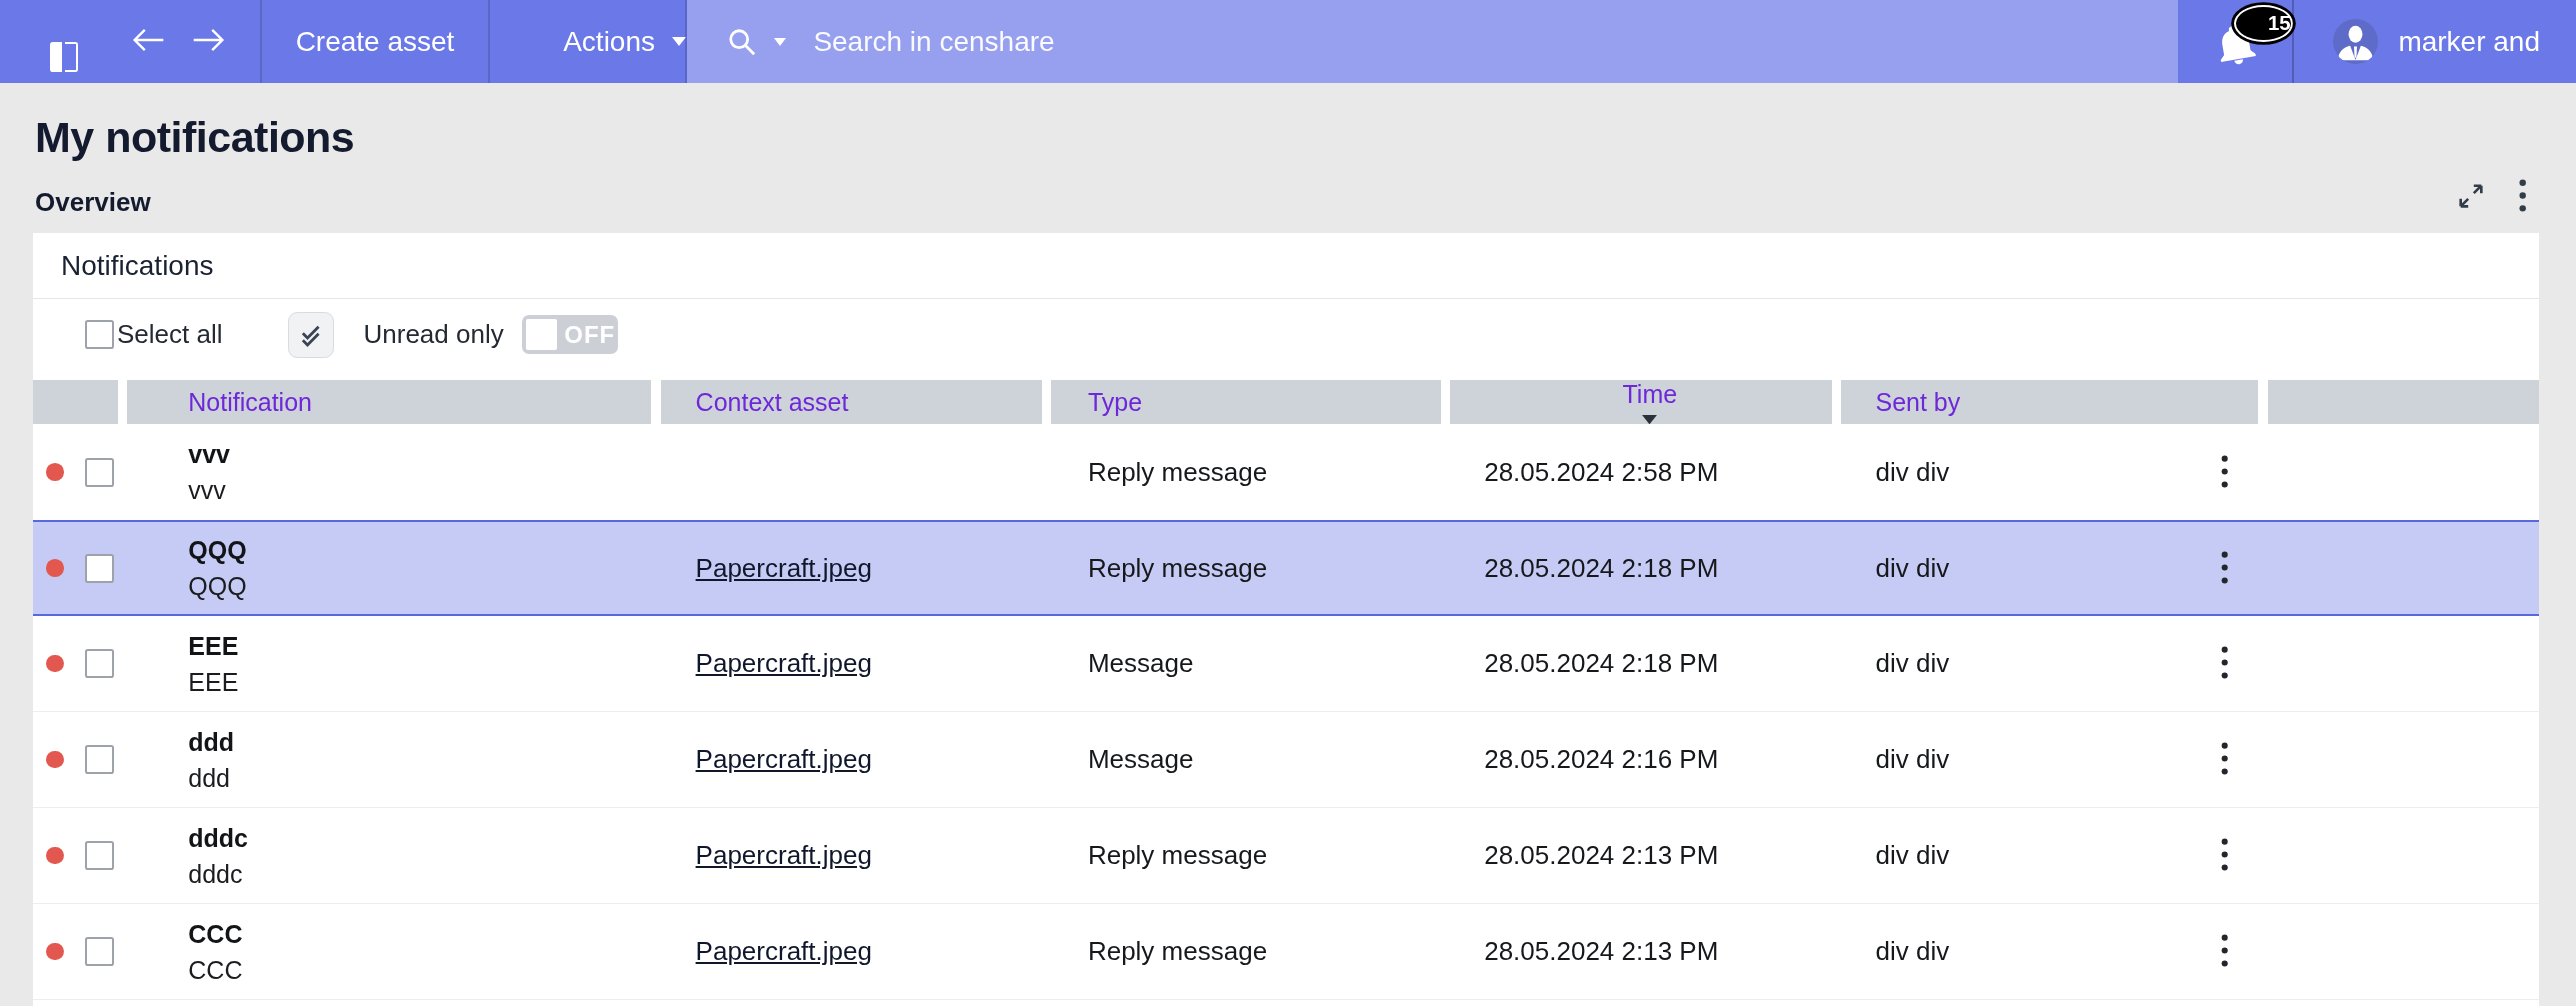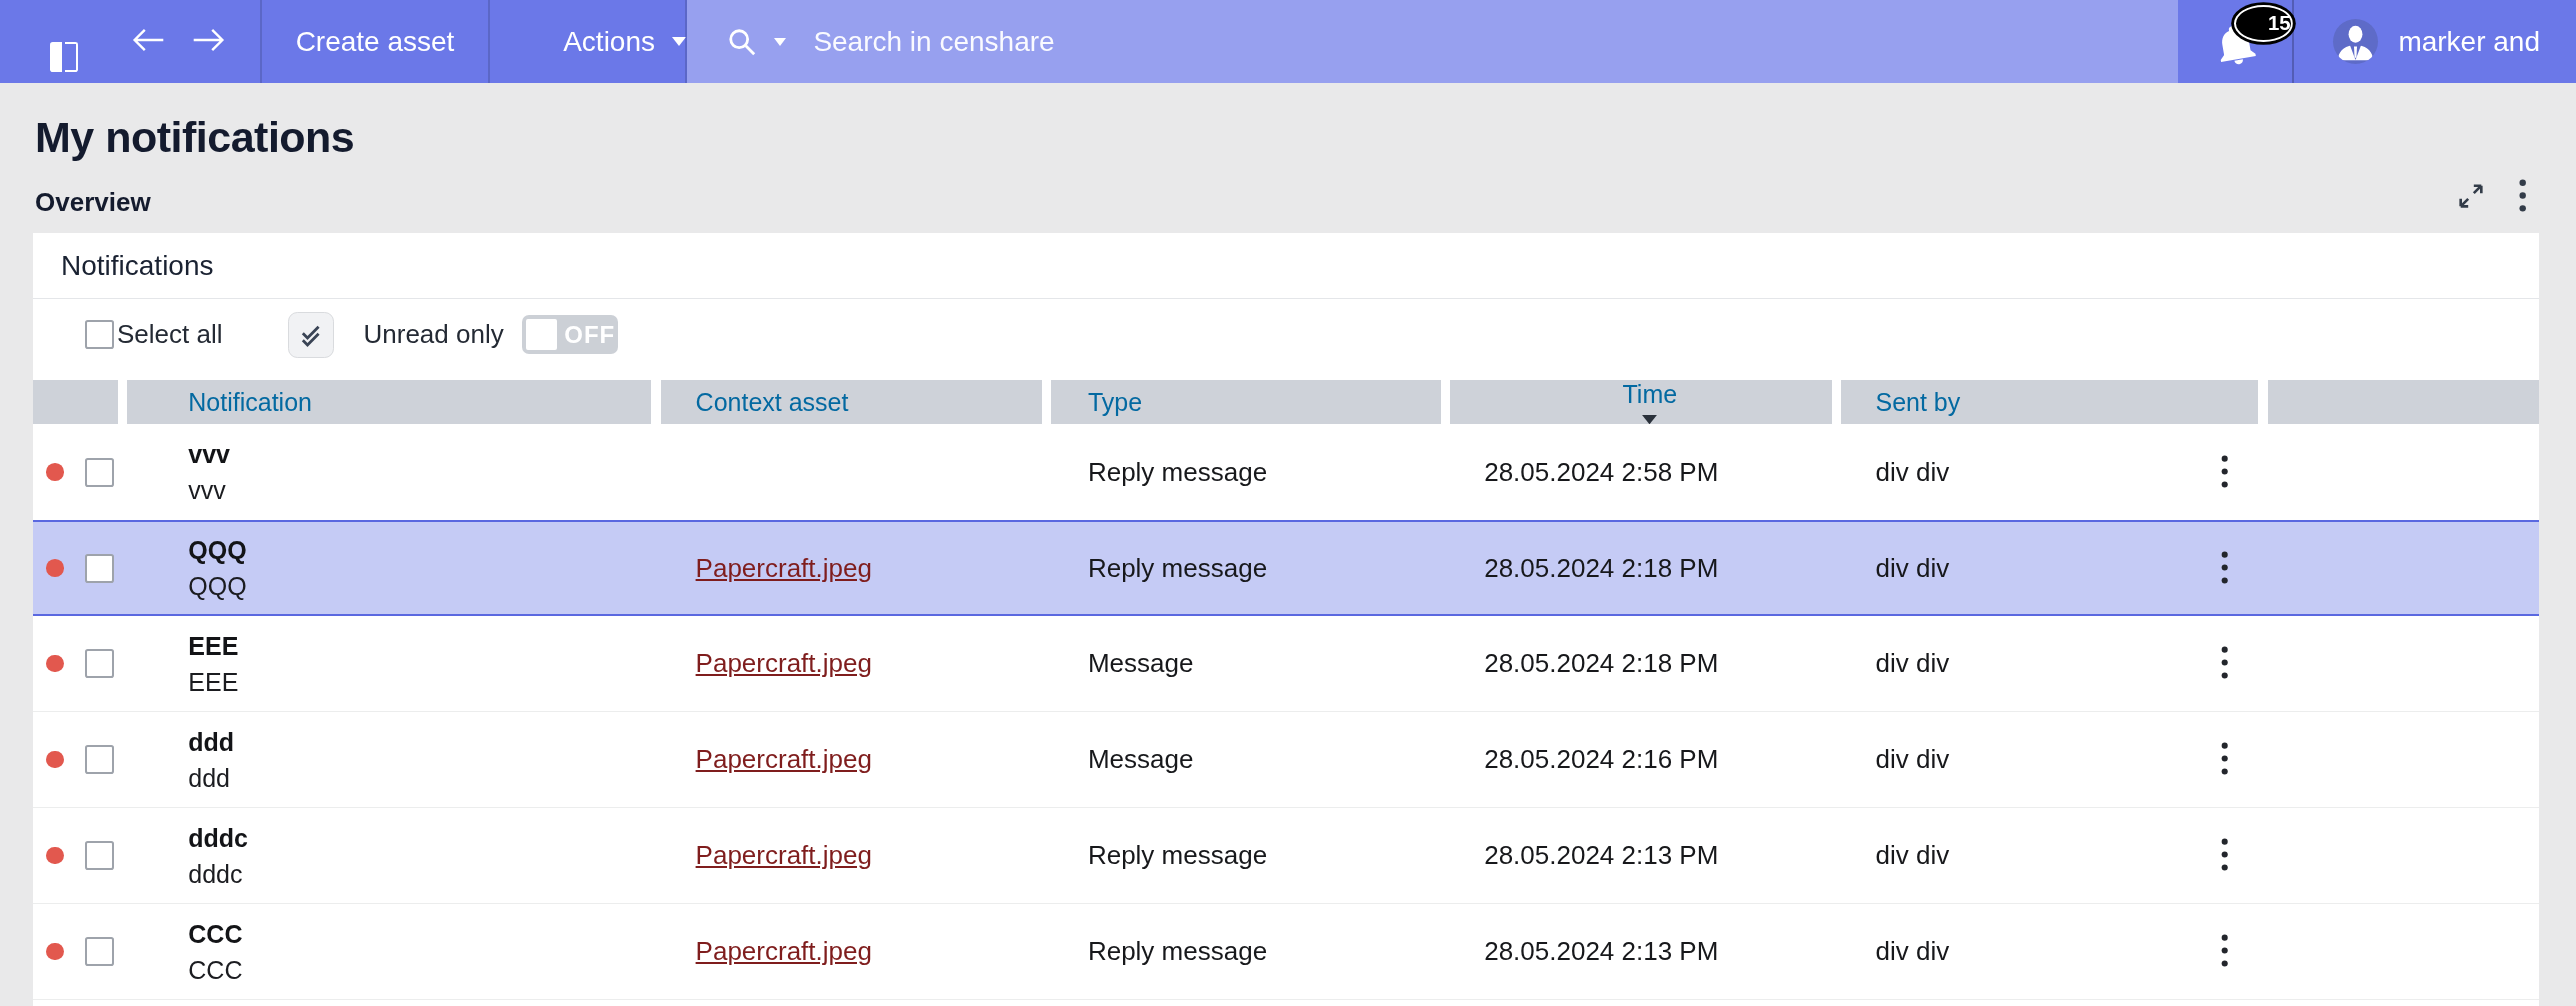--- a/index.html
+++ b/index.html
@@ -72,42 +72,42 @@
   .ctl-label { font-size: 26px; color: #242a34; }
   .lbl-selectall { margin-left: 3px; }
   .markread-btn { margin-left: 65px; width: 46px; height: 46px; border-radius: 9.3px; background: #f1f2f4; border: 1.9px solid #d9dbde; display: flex; align-items: center; justify-content: center; cursor: pointer; }
   .lbl-unread { margin-left: 30px; }
   .toggle { margin-left: 18.5px; position: relative; width: 96px; height: 39px; background: #ccd0d6; border-radius: 7px; cursor: pointer; padding-left: 17px; }
   .toggle .knob { position: absolute; left: 3.7px; top: 3.7px; width: 31px; height: 31px; background: #fff; border-radius: 1.9px; }
   .toggle .off { position: absolute; left: 39px; right: 0; top: 0; bottom: 0; display: flex; align-items: center; justify-content: center; color: #fff; font-size: 24px; font-weight: bold; letter-spacing: 0.9px; }
 
   
   .thead { margin-top: 10.2px; display: flex; gap: 9.3px; height: 44px; background: #fff; }
-  .th { background: #ced2d9; font-size: 25px; color: #0369a1; display: flex; align-items: center; }
+  .th { background: #ced2d9; font-size: 25px; color: #6d28d9; display: flex; align-items: center; }
   .c1 { width: 85px; flex: none; }
   .c2 { width: 524px; flex: none; padding-left: 61px; }
   .c3 { width: 381px; flex: none; padding-left: 35px; }
   .c4 { width: 390px; flex: none; padding-left: 37px; }
   .c5 { width: 382px; flex: none; padding-left: 34px; }
   .c6 { width: 417px; flex: none; padding-left: 34px; }
   .c7 { flex: 1; }
   .th.c5 { justify-content: space-between; padding-right: 16.7px; flex-direction: column; }
   .th.c1, .th.c7 { padding: 0; }
 
   .row { display: flex; gap: 9.3px; height: 96px; background: #fff; border-bottom: 1.9px solid #eceded; cursor: pointer; }
   .row.selected { background: #c5cbf5; border-top: 2.8px solid #5a68e0; border-bottom: 2.8px solid #5a68e0; }
   .row:has(+ .row.selected) { border-bottom: none; }
   .cell { display: flex; align-items: center; font-size: 26px; color: #17181b; }
   .cell.c1 { padding: 0; }
   .dot { width: 17.6px; height: 17.6px; border-radius: 50%; background: #e2584e; margin-left: 13px; flex: none; }
   .cell.c1 .checkbox { margin-left: 21px; }
   .cell.c2 { flex-direction: column; align-items: flex-start; justify-content: center; gap: 8.3px; }
   .row-title { font-size: 25px; font-weight: bold; color: #131417; line-height: 28px; }
   .row-subtitle { font-size: 25px; color: #1b1c20; line-height: 28px; }
-  .ctx-link { color: #7f1d1d; text-decoration: underline; }
+  .ctx-link { color: #0f172a; text-decoration: underline; }
   .cell.c6 { justify-content: space-between; padding-right: 26px; }
   .kebab-btn { background: transparent; border: none; cursor: pointer; padding: 3.7px; display: flex; }
 </style>
 </head>
 <body>
 
 <div class="topbar">
   <div class="abs menu-wrap">
     <button class="tb-btn">
       <span class="menu-ic">

